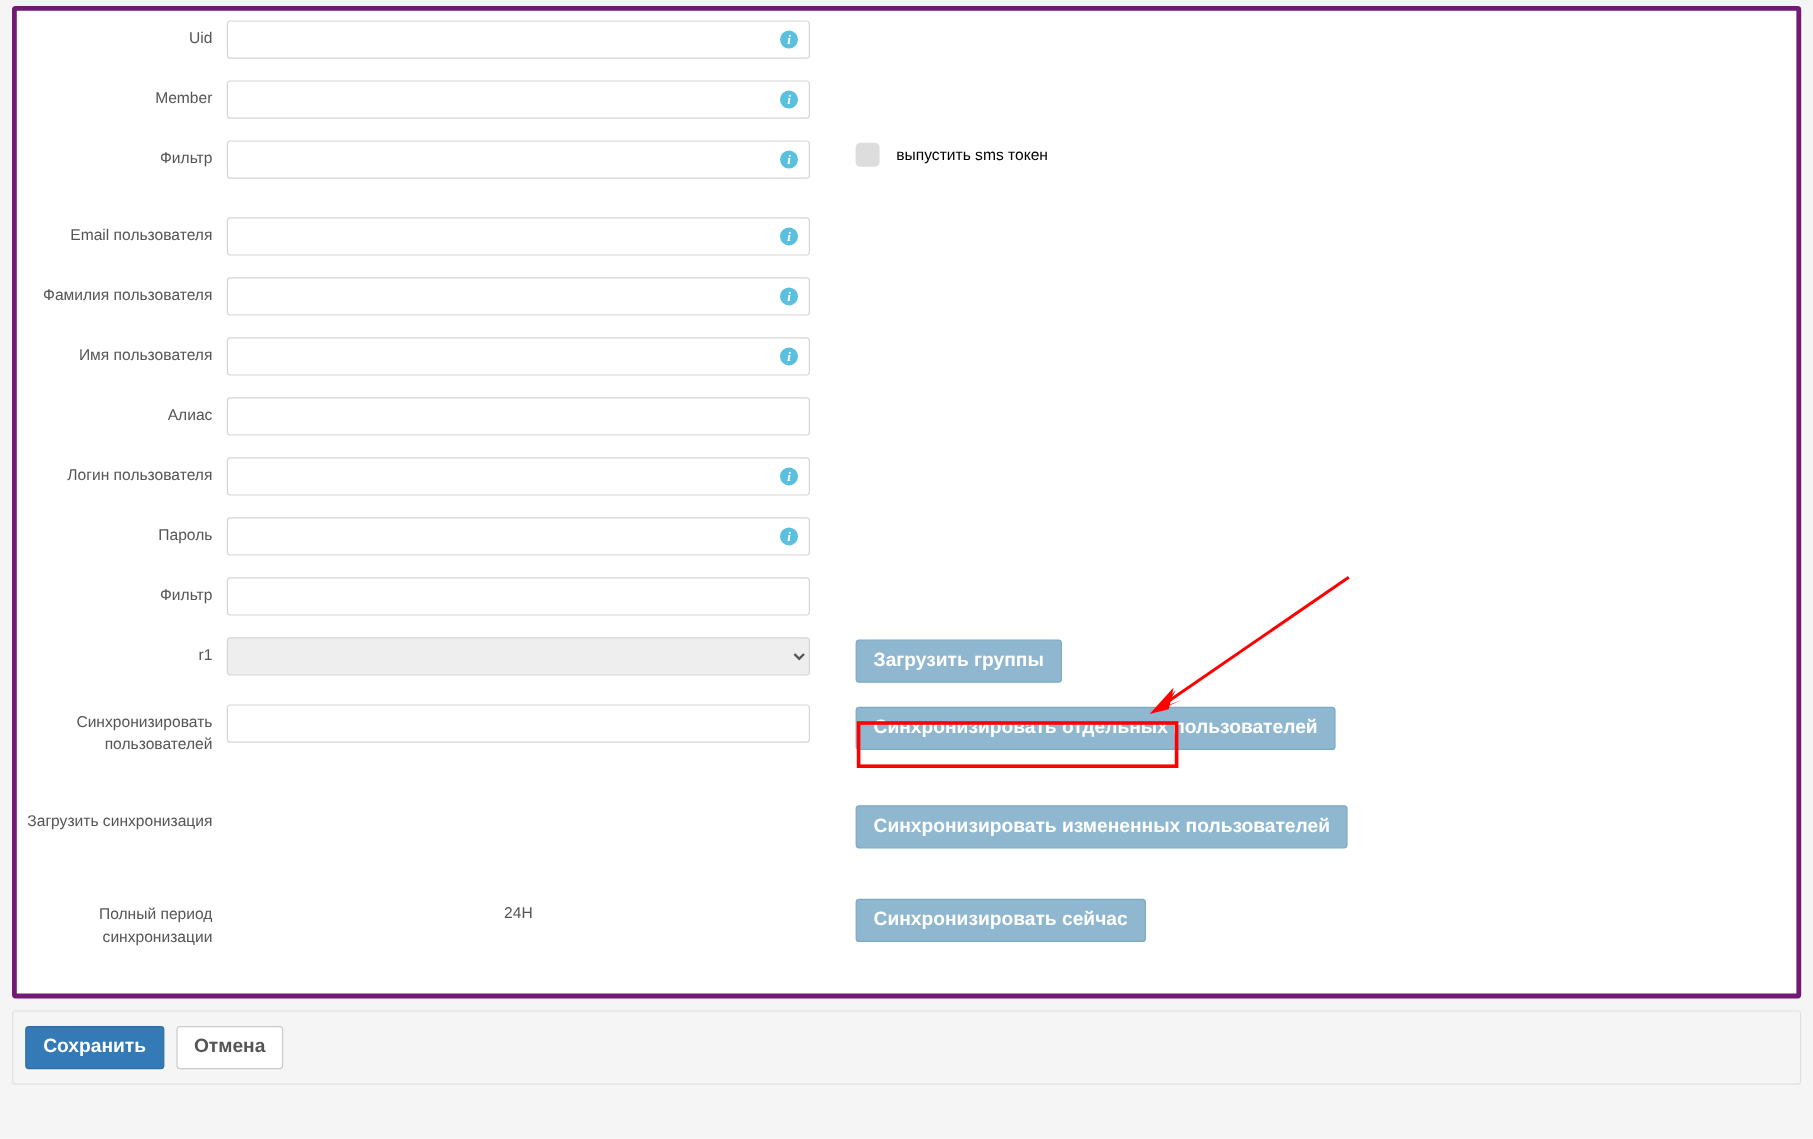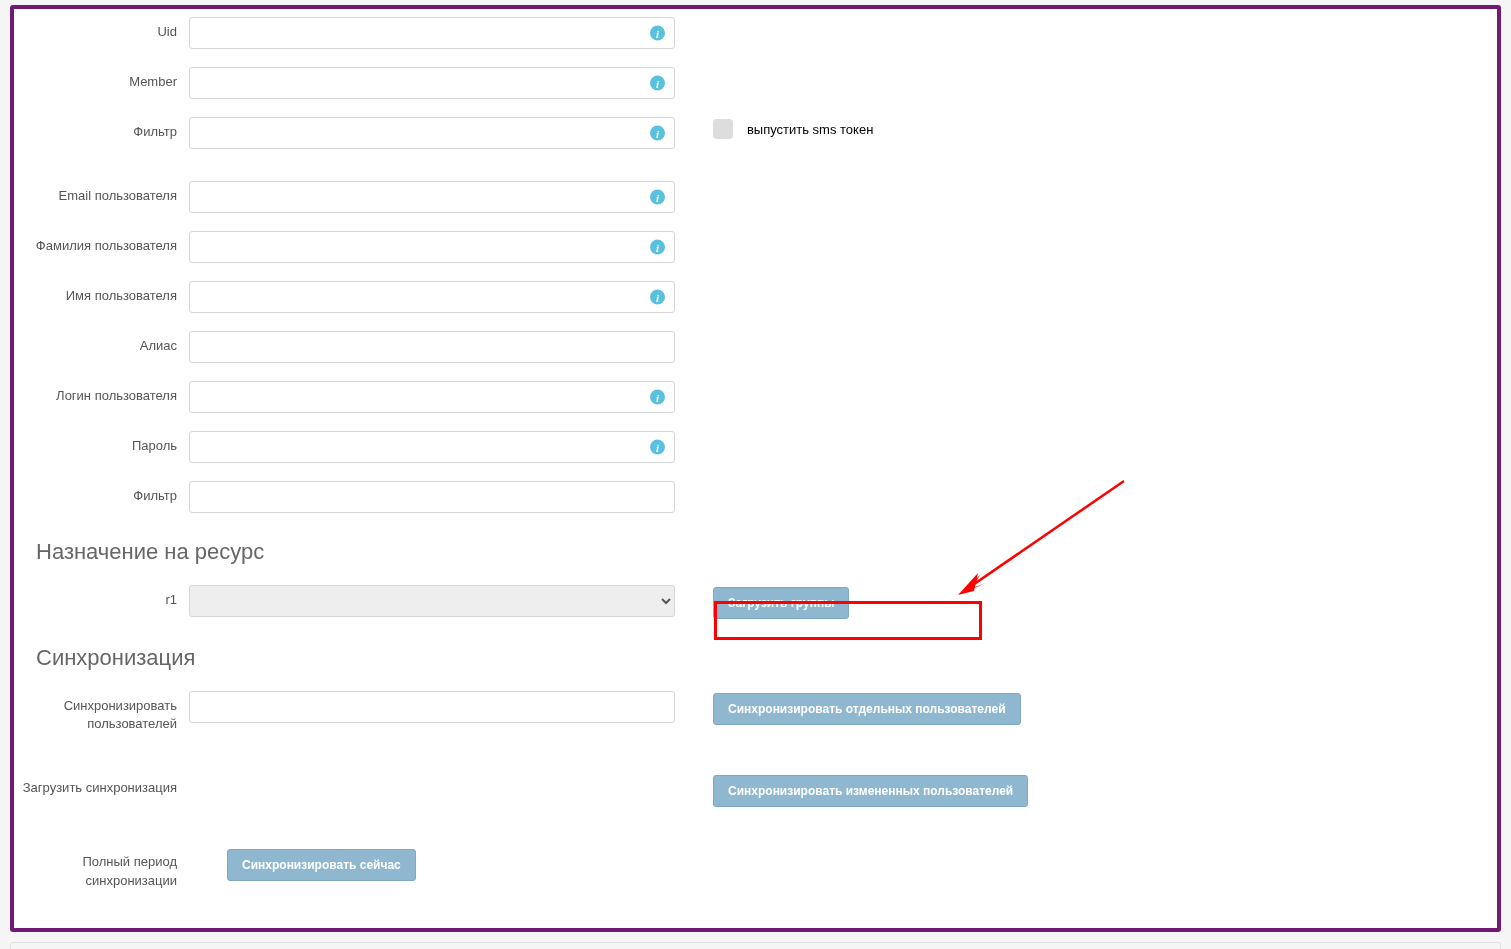--- a/index.html
+++ b/index.html
@@ -81,21 +81,21 @@
     font-size: 22px;
     color: #666;
     font-weight: 500;
     margin: 26px 0 20px 22px;
   }
   .btn {
     display: inline-block;
     padding: 8px 14px;
     border: 1px solid transparent;
     border-radius: 3px;
-    font-size: 12px;
+    font-size: 16px;
     font-weight: 600;
     cursor: pointer;
     text-align: center;
   }
   .btn-blue {
     background: #8fb8d0;
     border-color: #7fa9c2;
     color: #fff;
   }
   .btn-primary {
@@ -224,33 +224,31 @@
     </div>
   </div>
 
   <div class="form-row">
     <div class="label-col">Фильтр</div>
     <div class="input-col">
       <input class="form-input" style="">
     </div>
   </div>
 
-  <h2 class="section-title">Назначение на ресурс</h2>
 
   <div class="form-row">
     <div class="label-col">r1</div>
     <div class="input-col">
       <select class="form-select"><option></option></select>
     </div>
     <div class="extra-col">
       <button class="btn btn-blue">Загрузить группы</button>
     </div>
   </div>
 
-  <h2 class="section-title">Синхронизация</h2>
 
   <div class="form-row" style="margin-bottom:40px;">
     <div class="label-col">Синхронизировать пользователей</div>
     <div class="input-col">
       <input class="form-input" style="">
     </div>
     <div class="extra-col" style="position:relative;">
       <button class="btn btn-blue">Синхронизировать отдельных пользователей</button>
     </div>
   </div>
@@ -258,20 +256,23 @@
   <div class="form-row" style="margin-bottom:40px;">
     <div class="label-col">Загрузить синхронизация</div>
     <div class="input-col"></div>
     <div class="extra-col">
       <button class="btn btn-blue">Синхронизировать измененных пользователей</button>
     </div>
   </div>
 
   <div class="form-row">
     <div class="label-col">Полный период синхронизации</div>
+    <div class="input-col" style="text-align:center;">
+      <div class="static-value" style="display:inline-block;">24H</div>
+    </div>
     <div class="extra-col">
       <button class="btn btn-blue">Синхронизировать сейчас</button>
     </div>
   </div>
 
   <div class="highlight-box" style="left:700px; top:592px; width:268px; height:39px;"></div>
   <svg class="arrow-svg" style="left:930px; top:462px; width:200px; height:140px;">
     <line x1="180" y1="10" x2="20" y2="120" stroke="#ff0000" stroke-width="2.5"></line>
     <polygon points="20,120 36,104 28,118 42,112" fill="#ff0000"></polygon>
     <polygon points="14,124 34,102 30,120" fill="#ff0000"></polygon>

